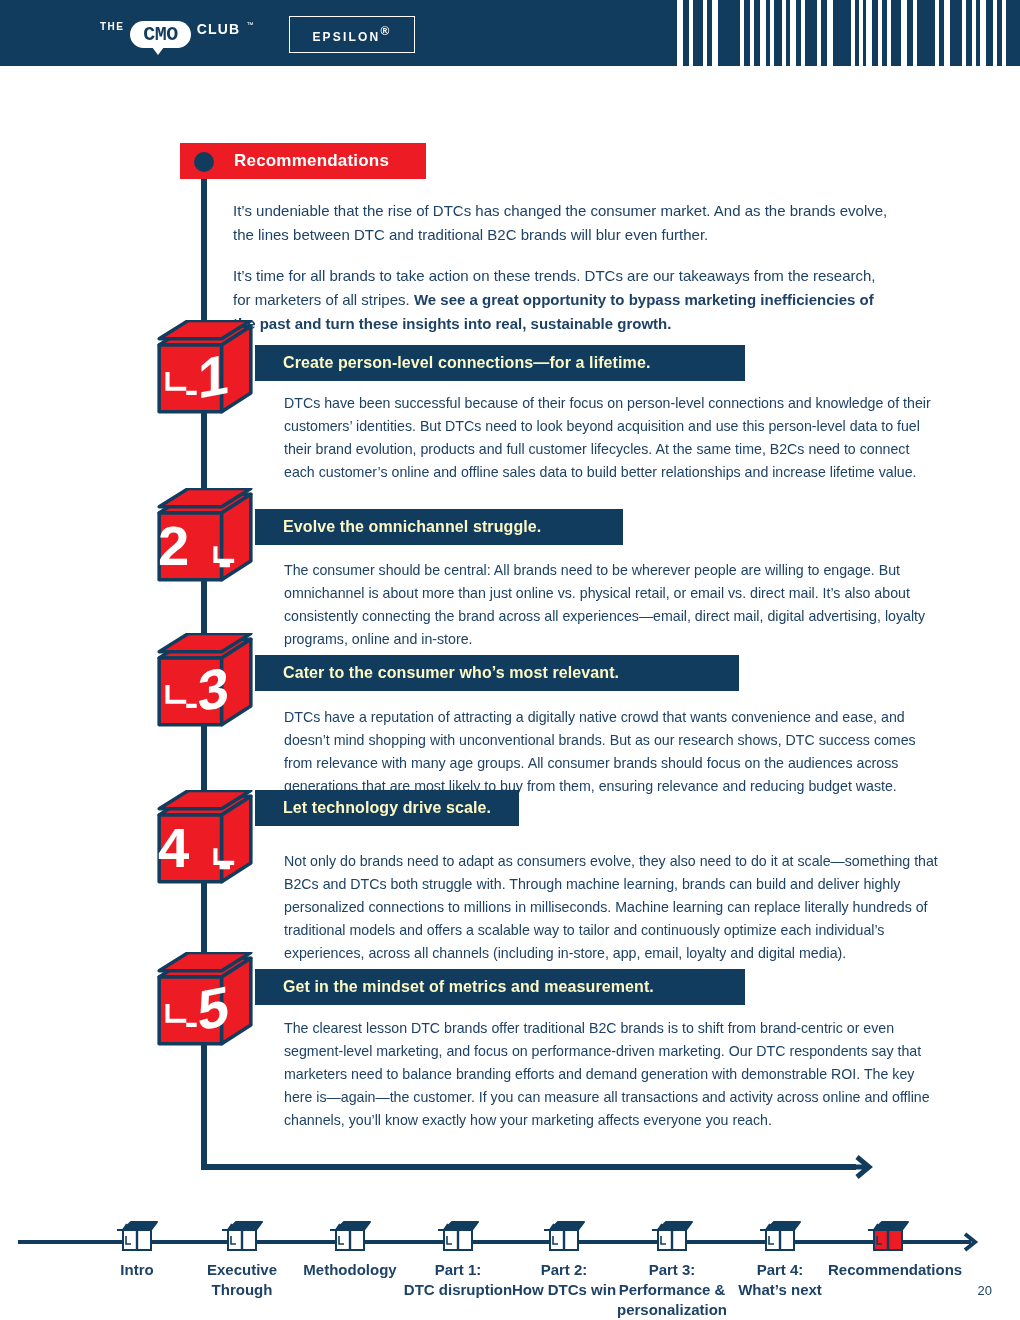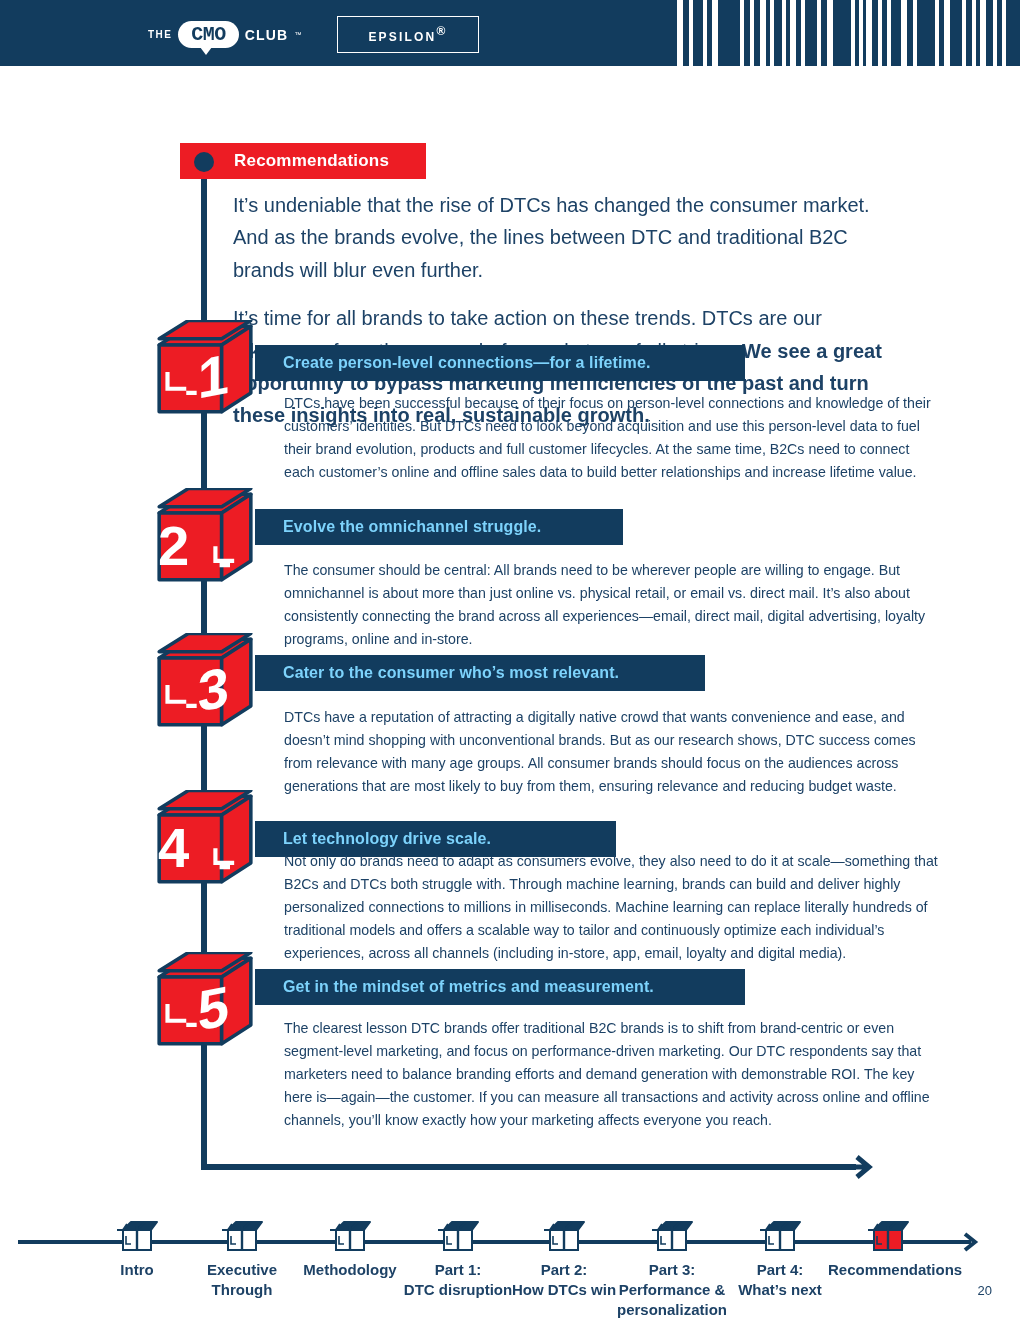--- a/index.html
+++ b/index.html
@@ -14,21 +14,21 @@
 
   
   .header{
     position:absolute;left:0;top:0;width:1020px;height:66px;
     background:#123c5e;
   }
   .logos{
     position:absolute;left:100px;top:16px;
     display:flex;align-items:center;gap:36px;
   }
-  .cmo-logo{display:flex;align-items:center;gap:6px;margin-left:48px;}
+  .cmo-logo{display:flex;gap:6px;}
   .cmo-the{
     color:#ffffff;font-size:10px;font-weight:bold;letter-spacing:1.4px;
   }
   .cmo-bubble{
     position:relative;background:#ffffff;border-radius:20px;
     padding:2px 13px 2px 13px;
   }
   .cmo-bubble span{
     color:#123c5e;font-size:20px;font-weight:bold;letter-spacing:-0.5px;
     font-family:Liberation Mono, monospace;
@@ -36,21 +36,21 @@
   .cmo-bubble:after{
     content:"";position:absolute;left:22px;bottom:-7px;
     width:0;height:0;border-left:6px solid transparent;
     border-right:6px solid transparent;border-top:8px solid #ffffff;
   }
   .cmo-club{
     color:#ffffff;font-size:14px;font-weight:bold;letter-spacing:1.2px;
   }
   .cmo-tm{color:#ffffff;font-size:7px;vertical-align:super;}
   .eps-box{
-    border:1.5px solid #ffffff;padding:7px 30px;
+    border:1.5px solid #ffffff;padding:7px 22px;
   }
   .eps-box span{
     color:#ffffff;font-size:12px;font-weight:bold;letter-spacing:2.2px;
   }
   .eps-tm{font-size:7px;vertical-align:super;letter-spacing:0;}
 
   .barcode{
     position:absolute;top:0;right:0;height:66px;
     display:flex;align-items:stretch;
   }
@@ -81,29 +81,29 @@
   .rec-banner span{
     color:#ffffff;font-size:17px;font-weight:bold;margin-left:54px;
     letter-spacing:0.2px;
   }
 
   
   .intro{
     position:absolute;left:233px;top:189px;width:655px;
   }
   .intro p{
-    margin:0 0 16px 0;font-size:20px;line-height:1.62;color:#1d4266;
+    margin:10px 0 16px 0;font-size:15px;line-height:1.62;color:#1d4266;
   }
   .intro b{font-weight:bold;}
   .bar{
     position:absolute;height:36px;background:#123c5e;
     display:flex;align-items:center;
   }
   .bar span{
-    color:#7dd3fc;font-size:16px;font-weight:bold;margin-left:28px;
+    color:#fef9c3;font-size:16px;font-weight:bold;margin-left:28px;
     margin-right:28px;white-space:nowrap;letter-spacing:0.1px;
   }
   .body-txt{
     position:absolute;width:660px;font-size:14.2px;line-height:1.62;
     color:#1d4266;
   }
 
   
   .box3d{position:absolute;width:106px;height:100px;z-index:5;}
   .box3d svg{display:block;}
@@ -253,35 +253,35 @@
     <div class="box3d" style="left:152px;top:633px">
       <svg viewBox="0 0 100 96" width="106" height="100">
         <path d="M6 24 L34 6 L94 6 L66 24 Z" fill="#ed1c24" stroke="#123c5e" stroke-width="3.4" stroke-linejoin="round"></path>
         <path d="M6 18 L34 0.5 L94 0.5 L66 18 Z" fill="#ed1c24" stroke="#123c5e" stroke-width="3.4" stroke-linejoin="round"></path>
         <path d="M6 24 L66 24 L66 88 L6 88 Z" fill="#ed1c24" stroke="#123c5e" stroke-width="3.4" stroke-linejoin="round"></path>
         <path d="M66 24 L94 6 L94 70 L66 88 Z" fill="#ed1c24" stroke="#123c5e" stroke-width="3.4" stroke-linejoin="round"></path>
         <path d="M14 52 L14 66 L30 66 M34 70 L40 70" fill="none" stroke="#ffffff" stroke-width="4" stroke-linecap="square"></path>
         <text x="58" y="74" fill="#ffffff" font-family="Liberation Sans, sans-serif" font-size="54" font-weight="bold" text-anchor="middle" transform="skewY(-11) translate(0,10)">3</text>
       </svg>
     </div>
-    <div class="bar" style="left:255px;top:655px;width:450px">
+    <div class="bar" style="left:255px;top:655px;width:484px">
       <span>Cater to the consumer who’s most relevant.</span>
     </div>
     <div class="body-txt" style="left:284px;top:706px">DTCs have a reputation of attracting a digitally native crowd that wants convenience and ease, and doesn’t mind shopping with unconventional brands. But as our research shows, DTC success comes from relevance with many age groups. All consumer brands should focus on the audiences across generations that are most likely to buy from them, ensuring relevance and reducing budget waste.</div>
     <div class="box3d" style="left:152px;top:790px">
       <svg viewBox="0 0 100 96" width="106" height="100">
         <path d="M6 24 L34 6 L94 6 L66 24 Z" fill="#ed1c24" stroke="#123c5e" stroke-width="3.4" stroke-linejoin="round"></path>
         <path d="M6 18 L34 0.5 L94 0.5 L66 18 Z" fill="#ed1c24" stroke="#123c5e" stroke-width="3.4" stroke-linejoin="round"></path>
         <path d="M6 24 L66 24 L66 88 L6 88 Z" fill="#ed1c24" stroke="#123c5e" stroke-width="3.4" stroke-linejoin="round"></path>
         <path d="M66 24 L94 6 L94 70 L66 88 Z" fill="#ed1c24" stroke="#123c5e" stroke-width="3.4" stroke-linejoin="round"></path>
         <path d="M60 58 L60 70 L76 70 M66 74 L72 74" fill="none" stroke="#ffffff" stroke-width="4" stroke-linecap="square"></path>
         <text x="20" y="74" fill="#ffffff" font-family="Liberation Sans, sans-serif" font-size="54" font-weight="bold" text-anchor="middle">4</text>
       </svg>
     </div>
-    <div class="bar" style="left:255px;top:821px;width:361px">
+    <div class="bar" style="left:255px;top:790px;width:264px">
       <span>Let technology drive scale.</span>
     </div>
     <div class="body-txt" style="left:284px;top:850px">Not only do brands need to adapt as consumers evolve, they also need to do it at scale—something that B2Cs and DTCs both struggle with. Through machine learning, brands can build and deliver highly personalized connections to millions in milliseconds. Machine learning can replace literally hundreds of traditional models and offers a scalable way to tailor and continuously optimize each individual’s experiences, across all channels (including in-store, app, email, loyalty and digital media).</div>
     <div class="box3d" style="left:152px;top:952px">
       <svg viewBox="0 0 100 96" width="106" height="100">
         <path d="M6 24 L34 6 L94 6 L66 24 Z" fill="#ed1c24" stroke="#123c5e" stroke-width="3.4" stroke-linejoin="round"></path>
         <path d="M6 18 L34 0.5 L94 0.5 L66 18 Z" fill="#ed1c24" stroke="#123c5e" stroke-width="3.4" stroke-linejoin="round"></path>
         <path d="M6 24 L66 24 L66 88 L6 88 Z" fill="#ed1c24" stroke="#123c5e" stroke-width="3.4" stroke-linejoin="round"></path>
         <path d="M66 24 L94 6 L94 70 L66 88 Z" fill="#ed1c24" stroke="#123c5e" stroke-width="3.4" stroke-linejoin="round"></path>
         <path d="M14 52 L14 66 L30 66 M34 70 L40 70" fill="none" stroke="#ffffff" stroke-width="4" stroke-linecap="square"></path>

